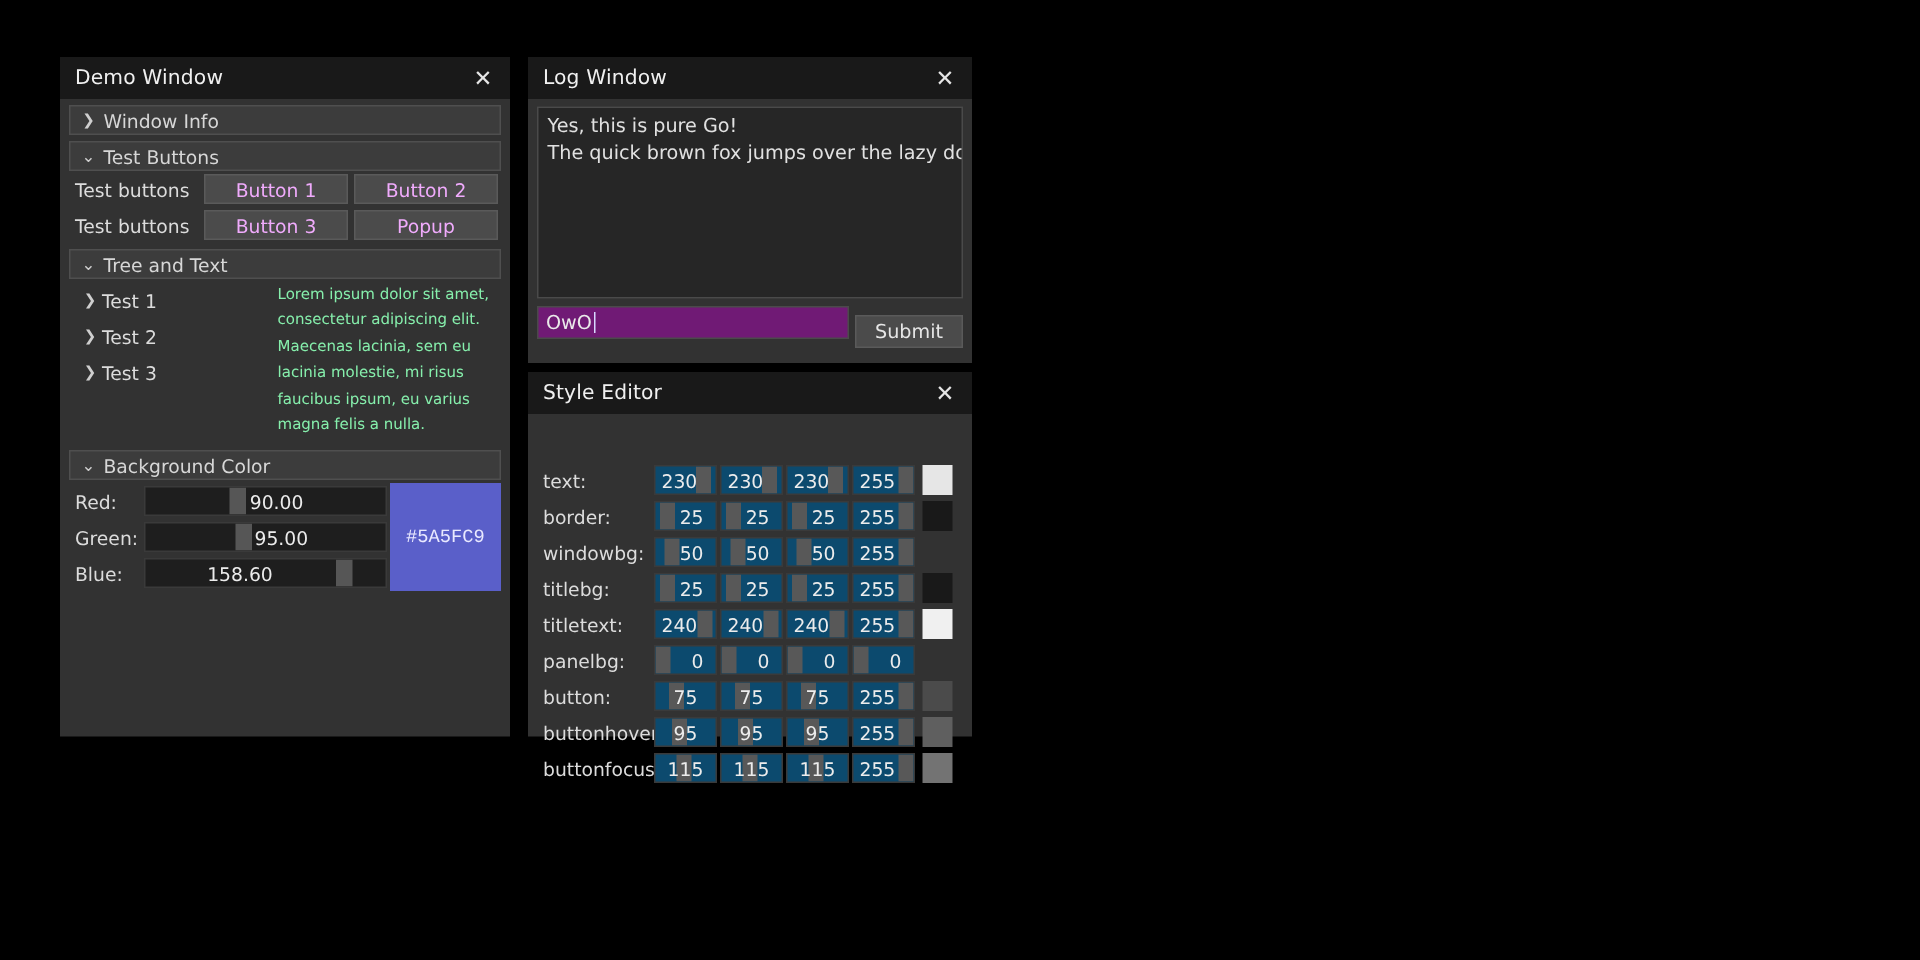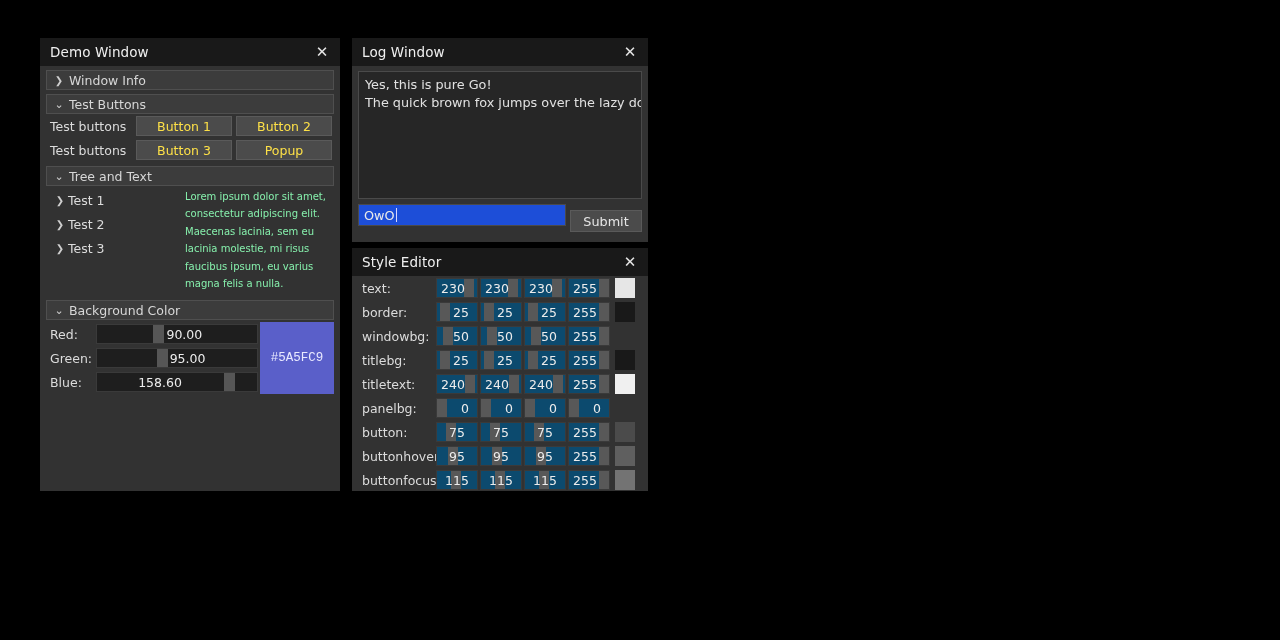--- a/index.html
+++ b/index.html
@@ -35,21 +35,21 @@
     margin-top: 4px; padding-left: 4px; cursor: pointer;
   }
   .chev { width: 16px; display: inline-block; text-align: center;
           font-size: 10px; color: #cfcfcf; }
   .chev.down { font-size: 11px; }
   .grp-header .lbl { padding-left: 2px; }
 
   .row { display: flex; align-items: center; height: 24px; margin-top: 0px; }
   .row-lbl { width: 88px; color: #dcdcdc; font-size: 12.5px; padding-left: 4px; }
   .btn {
-    background: #4b4b4b; border: 1px solid #5a5a5a; color: #fde047;
+    background: #4b4b4b; border: 1px solid #5a5a5a; color: #f0abfc;
     font-size: 12.5px; height: 20px; display: flex; align-items: center;
     justify-content: center; cursor: pointer; font-family: inherit;
   }
   .btn-cell { flex: 1 1 0; padding: 0 2px; }
 
   .tree-wrap { display: flex; }
   .tree-col { width: 140px; padding-top: 2px; }
   .tree-node {
     display: flex; align-items: center; height: 24px; color: #dcdcdc;
     font-size: 12.5px; padding-left: 6px; cursor: pointer;
@@ -78,34 +78,34 @@
 
   
   .log-body { padding: 0 6px 6px 6px; }
   .log-area {
     background: #262626; border: 1px solid #4a4a4a; height: 128px;
     margin-top: 5px; padding: 4px 6px; overflow: hidden;
   }
   .log-line { color: #e1e1e1; font-size: 12.8px; line-height: 18px; white-space: nowrap; }
   .log-input-row { display: flex; align-items: center; margin-top: 5px; height: 22px; }
   .text-input {
-    flex: 1 1 auto; height: 22px; background: #1d4ed8; border: 1px solid #4a4a4a;
+    flex: 1 1 auto; height: 22px; background: #701a75; border: 1px solid #4a4a4a;
     color: #eaeaea; font-size: 12.8px; display: flex; align-items: center;
     padding: 0 5px; cursor: text;
   }
   .caret { display: inline-block; width: 1px; height: 14px; background: #d8d8ff;
            margin-left: 1px; }
   .submit-btn {
     width: 72px; height: 22px; margin-left: 4px; background: #4b4b4b;
     border: 1px solid #5a5a5a; color: #e6e6e6; font-size: 12.8px;
     display: flex; align-items: center; justify-content: center; cursor: pointer; margin-top: 12px;
   }
 
   
-  .se-body { padding: 0 2px; }
+  .se-body { padding: 0 2px; margin-top: 32px; }
   .se-row { display: flex; align-items: center; height: 24px; }
   .se-lbl { width: 82px; color: #dcdcdc; font-size: 12.5px; padding-left: 8px;
             white-space: nowrap; overflow: hidden; }
   .se-prop {
     position: relative; width: 42px; height: 20px; background: #0c4a6e;
     border: 1px solid #3a3a3a; margin-right: 2px; overflow: hidden; cursor: ew-resize;
   }
   .se-prop .fill { position: absolute; top: 0; bottom: 0; width: 10px; background: #585858; }
   .se-prop .val {
     position: absolute; inset: 0; display: flex; align-items: center;

